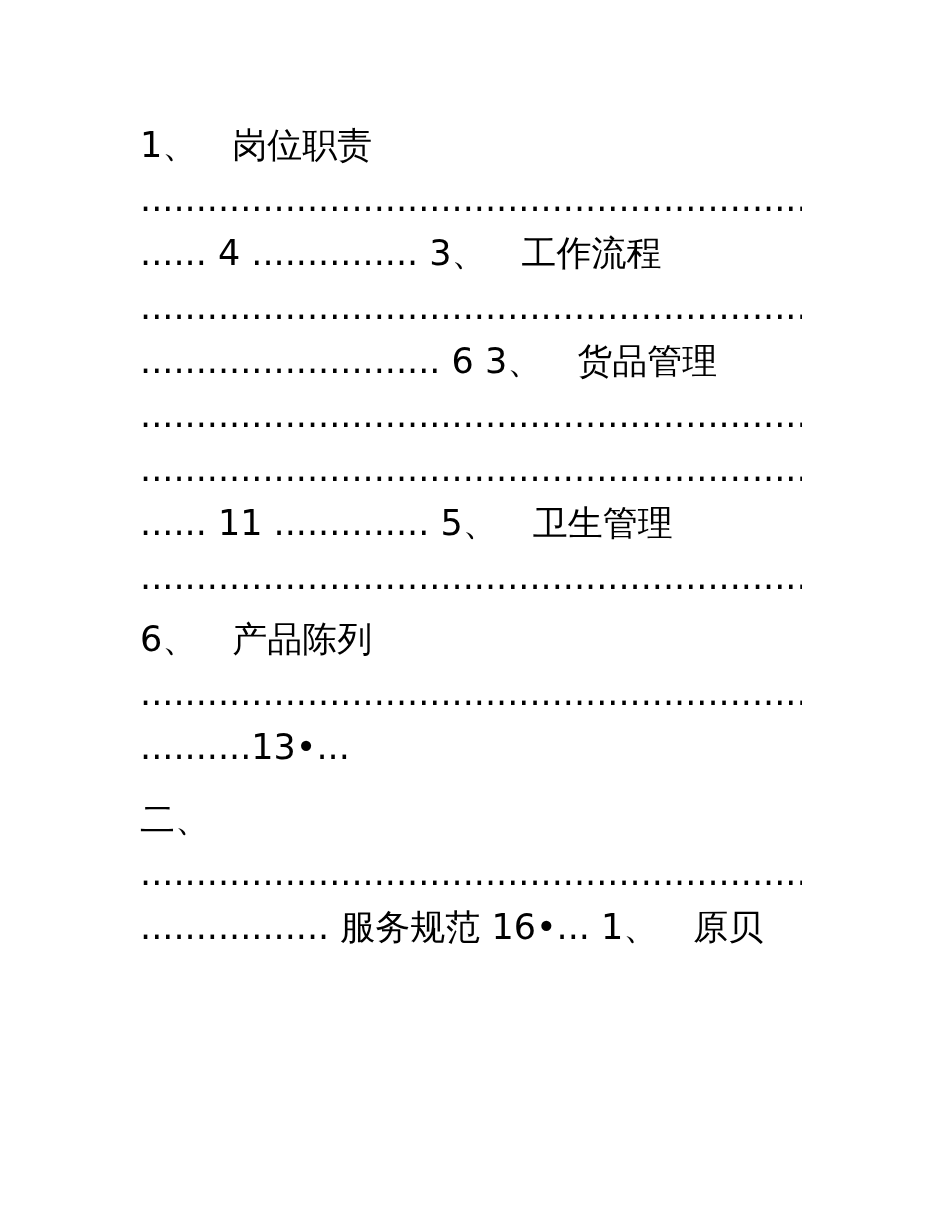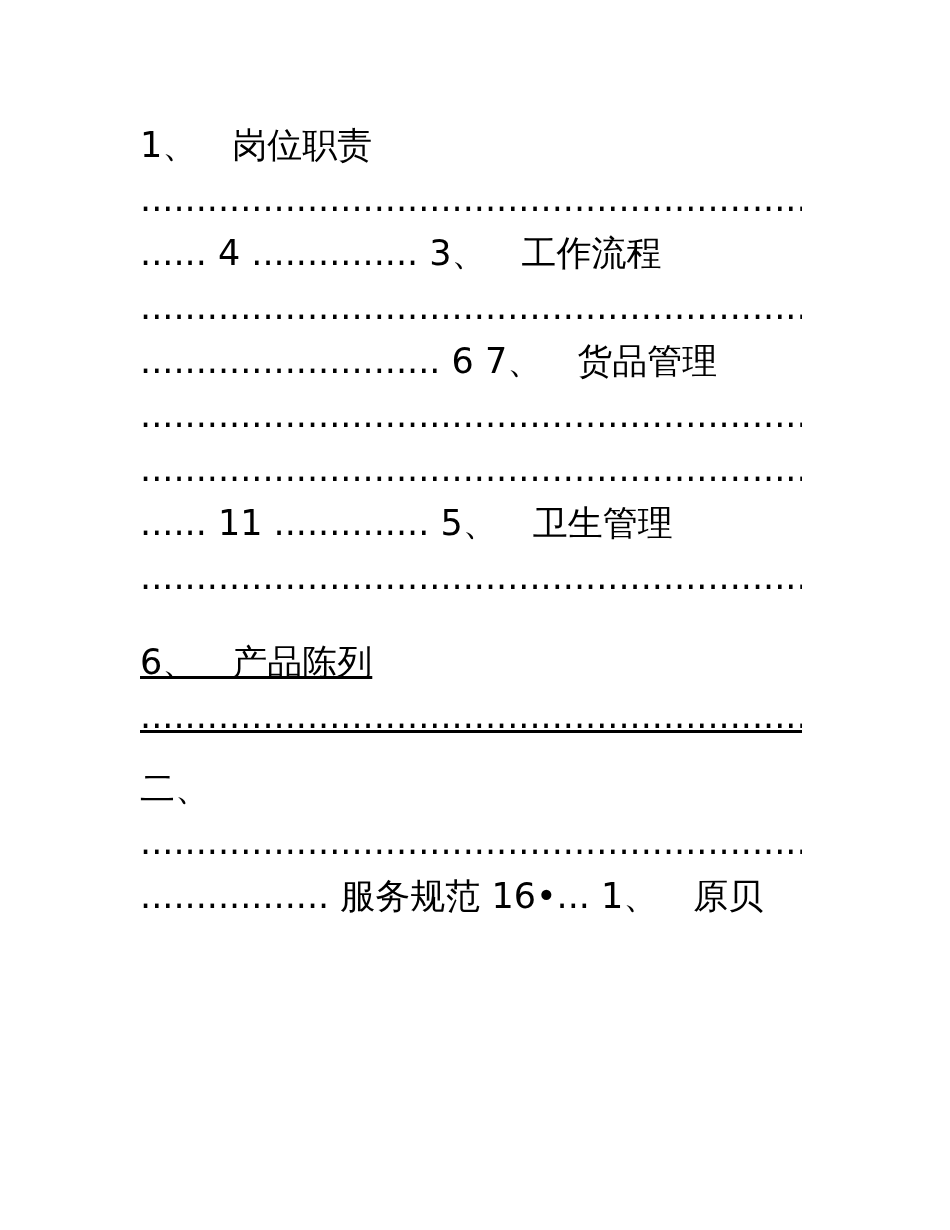--- a/index.html
+++ b/index.html
@@ -14,51 +14,52 @@
     background: #ffffff;
     overflow: hidden;
     box-sizing: border-box;
     padding: 118px 56px 0 140px;
     font-family: "DejaVu Sans", "Liberation Sans", sans-serif;
     font-size: 35px;
     line-height: 54px;
     color: #000000;
   }
   .para { margin: 0; }
-  .para.p2 { margin-top: 31px; text-decoration: underline; }
+  .para.p2 { margin-top: 8px; }
   .para.p3 { margin-top: 18px; }
   .line {
     white-space: pre;
     height: 54px;
   }
   .dotline {
     width: 662px;
     overflow: hidden;
   }
 </style>
 </head>
 <body>
 
 <div class="page">
 
   <div class="para p1">
     <div class="line">1、　岗位职责</div>
     <div class="line dotline">................................................................</div>
     <div class="line">...... 4 ............... 3、　工作流程</div>
     <div class="line dotline">................................................................</div>
-    <div class="line">........................... 6 7、　货品管理</div>
+    <div class="line">........................... 6 3、　货品管理</div>
     <div class="line dotline">................................................................</div>
     <div class="line dotline">................................................................</div>
     <div class="line">...... 11 .............. 5、　卫生管理</div>
     <div class="line dotline">................................................................</div>
   </div>
 
   <div class="para p2">
     <div class="line">6、　产品陈列</div>
     <div class="line dotline">................................................................</div>
+    <div class="line">..........13•...</div>
   </div>
 
   <div class="para p3">
     <div class="line">二、</div>
     <div class="line dotline">................................................................</div>
     <div class="line">................. 服务规范 16•... 1、　原贝</div>
   </div>
 
 </div>
 

